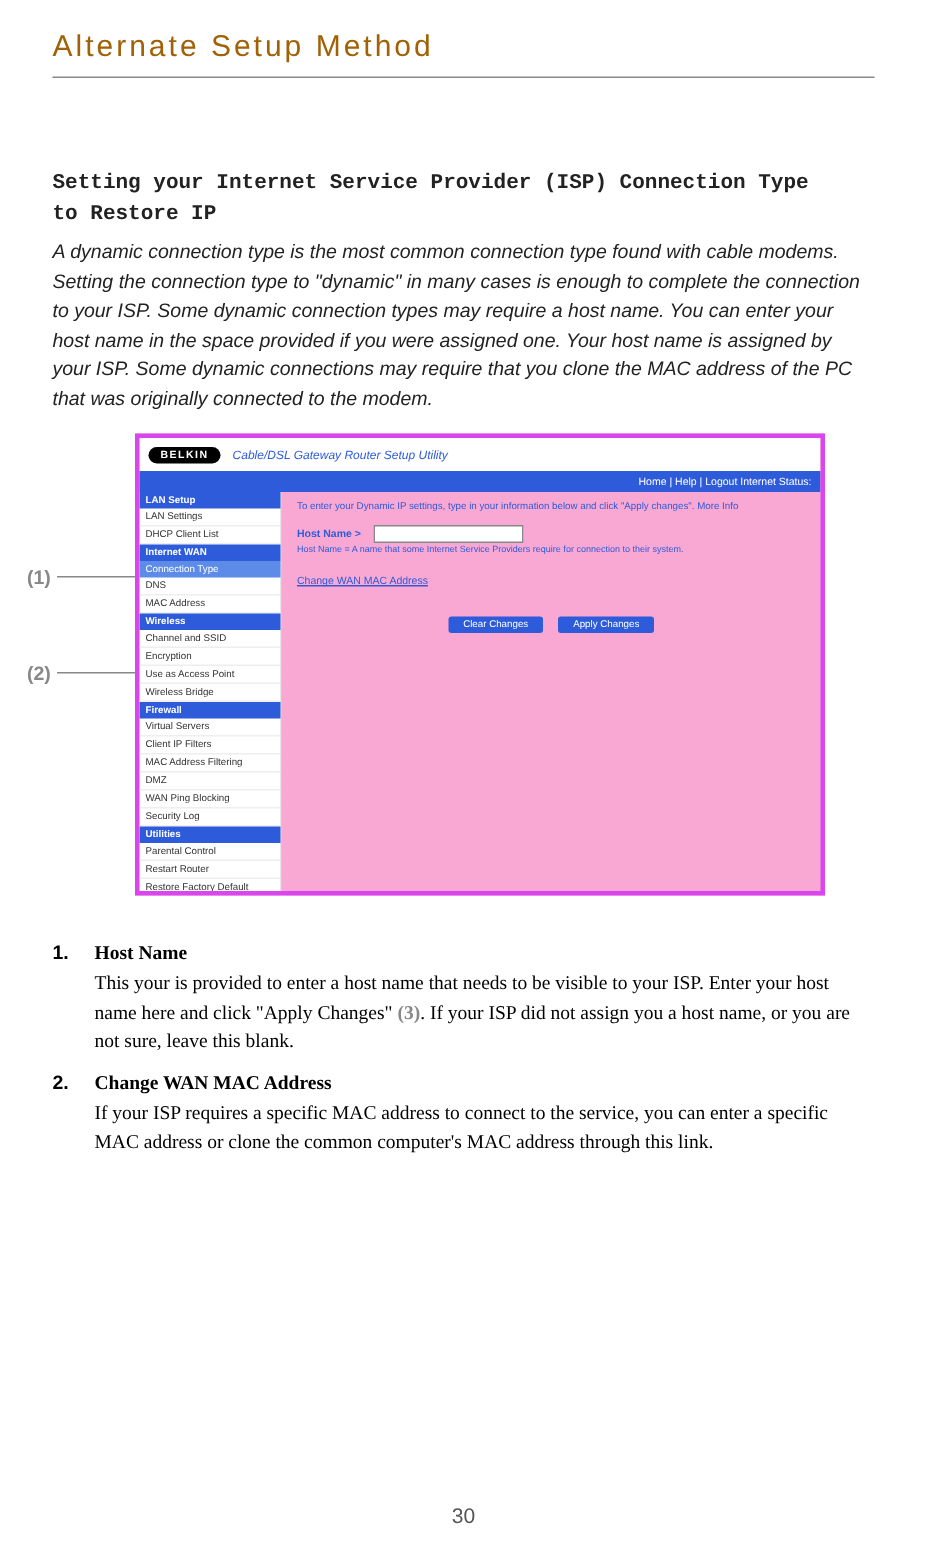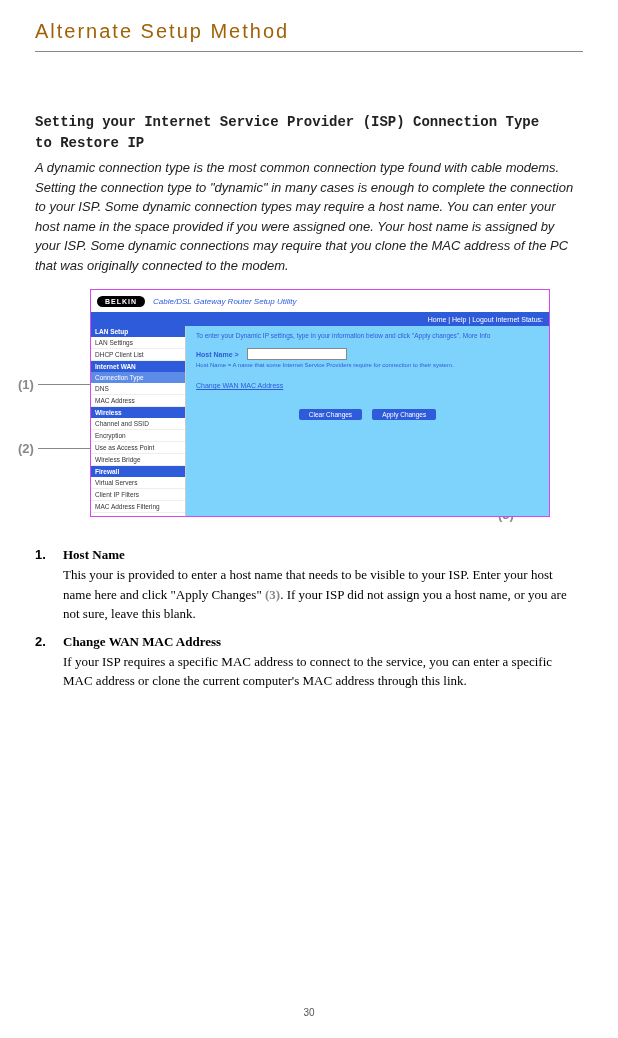--- a/index.html
+++ b/index.html
@@ -38,24 +38,24 @@
       margin-bottom: 14px;
       font-style: italic;
     }
     .screenshot-wrap {
       position: relative;
       margin: 10px 0 30px 55px;
       width: 460px;
     }
     .screenshot {
       width: 460px;
-      height: 228px;
-      border: 1px solid #d946ef;
+      height: 308px;
+      border: 3px solid #d946ef;
       position: relative;
-      background: #7dd3fc;
+      background: #f9a8d4;
       overflow: hidden;
     }
     .ss-topbar {
       height: 22px;
       display: flex;
       align-items: center;
       padding: 0 6px;
       background: #fff;
     }
     .ss-logo {
@@ -207,21 +207,21 @@
     }
     .gray-ref {
       color: #888;
       font-weight: bold;
     }
     .page-num {
       position: absolute;
       bottom: 20px;
       left: 50%;
       transform: translateX(-50%);
-      font-size: 10px;
+      font-size: 14px;
       color: #555;
     }
   </style>
 </head>
 <body>
 
 <h1 class="page-title">Alternate Setup Method</h1>
 <hr class="title-rule">
 
 <div class="section-heading">
@@ -304,18 +304,18 @@
       <div class="num-heading">Host Name</div>
       <div class="num-body">
         <span>This your is provided to enter a host name that needs to be visible to your ISP. Enter your host name here and click "Apply Changes" </span><span class="gray-ref">(3)</span><span>. If your ISP did not assign you a host name, or you are not sure, leave this blank.</span>
       </div>
     </div>
   </div>
   <div class="num-item">
     <div class="num-marker">2.</div>
     <div class="num-content">
       <div class="num-heading">Change WAN MAC Address</div>
-      <div class="num-body">If your ISP requires a specific MAC address to connect to the service, you can enter a specific MAC address or clone the current computer's MAC address through this link.</div>
+      <div class="num-body">If your ISP requires a specific MAC address to connect to the service, you can enter a specific MAC address or clone the common computer's MAC address through this link.</div>
     </div>
   </div>
 </div>
 
 <div class="page-num">30</div>
 
 </body></html>

